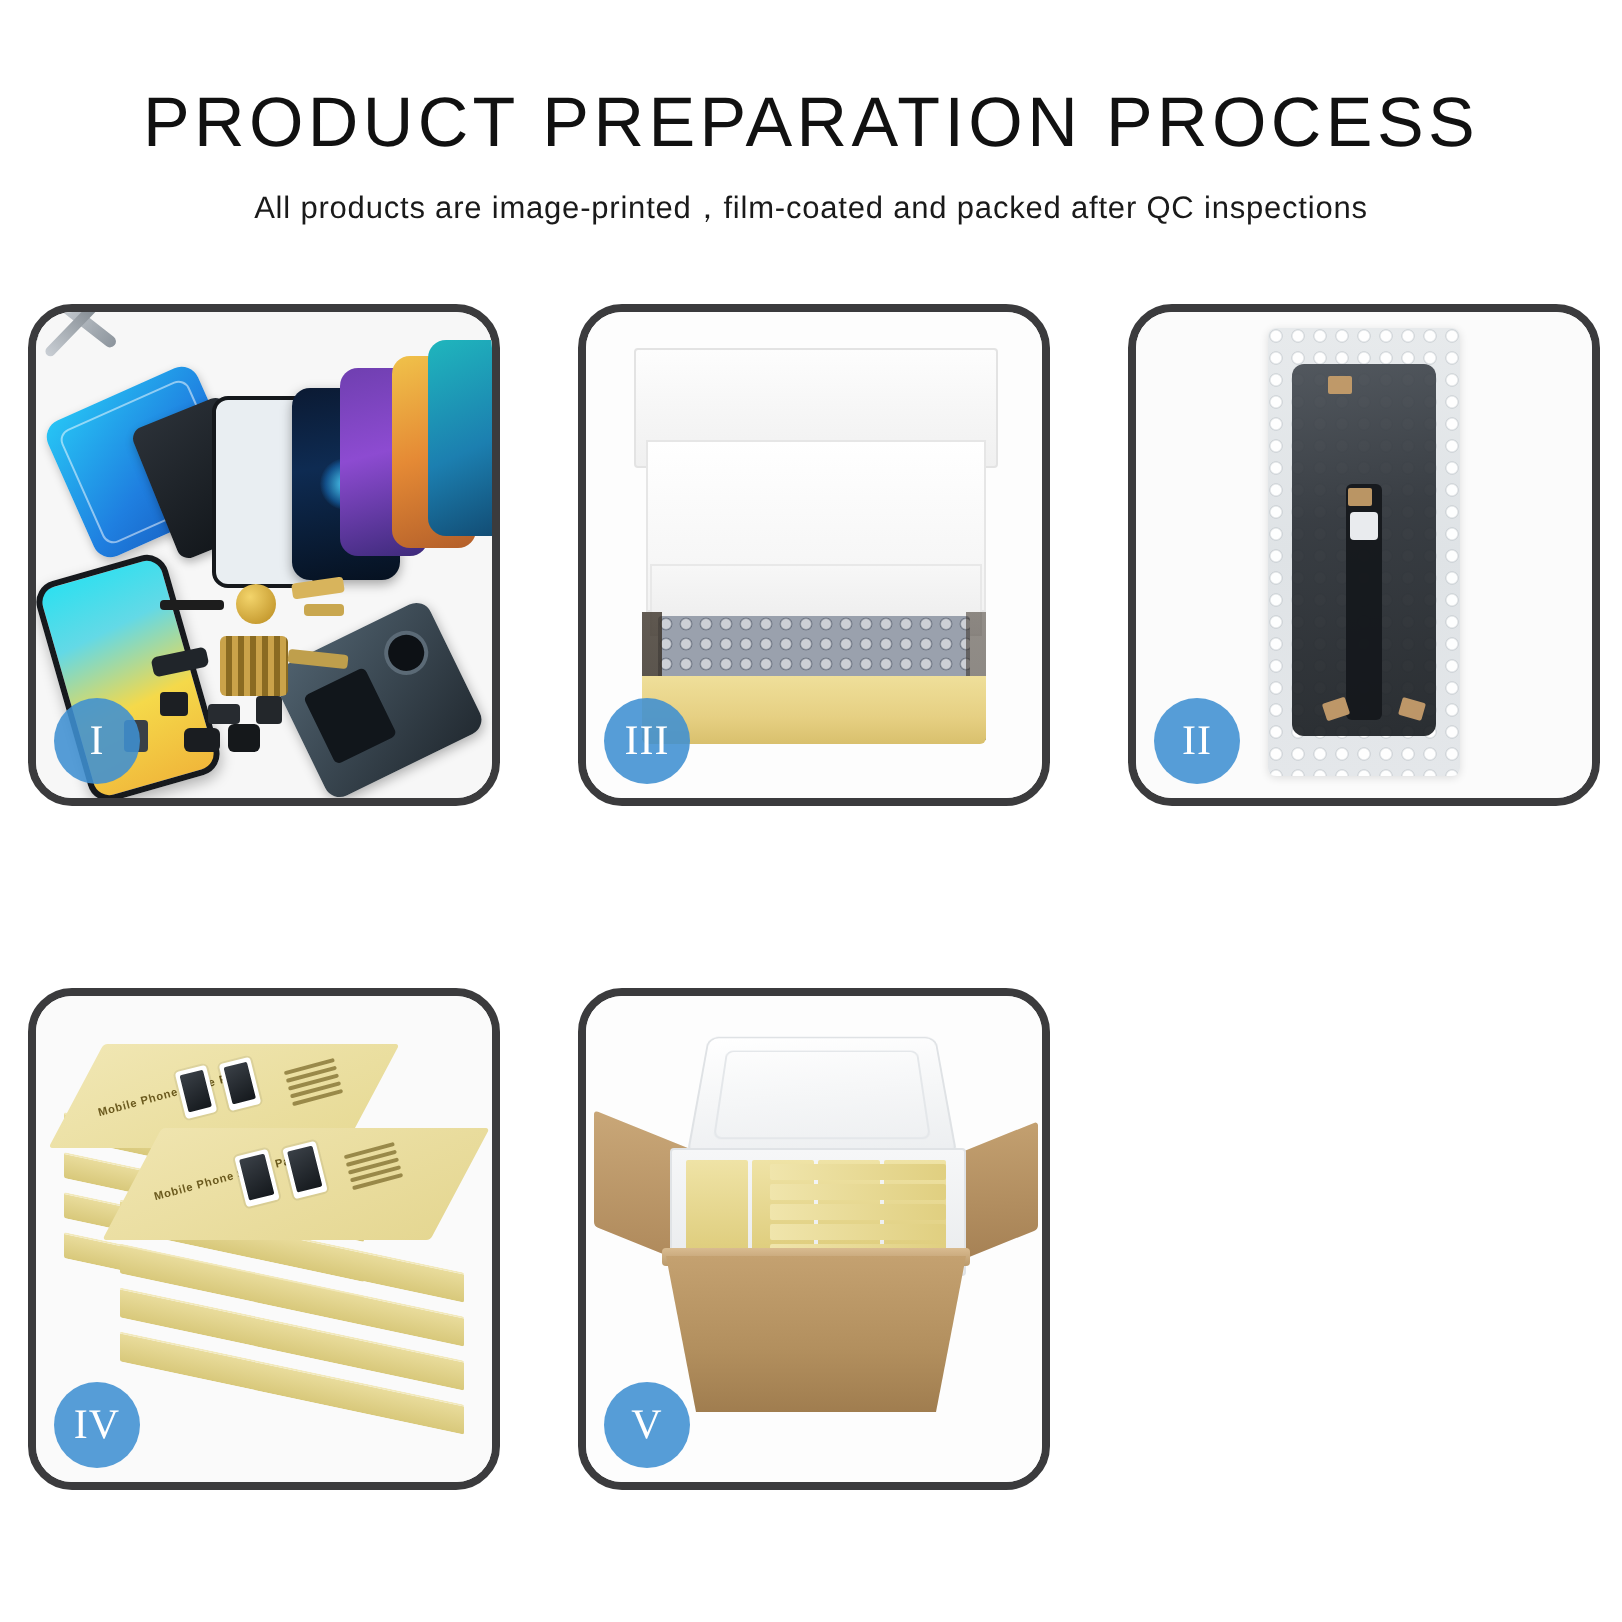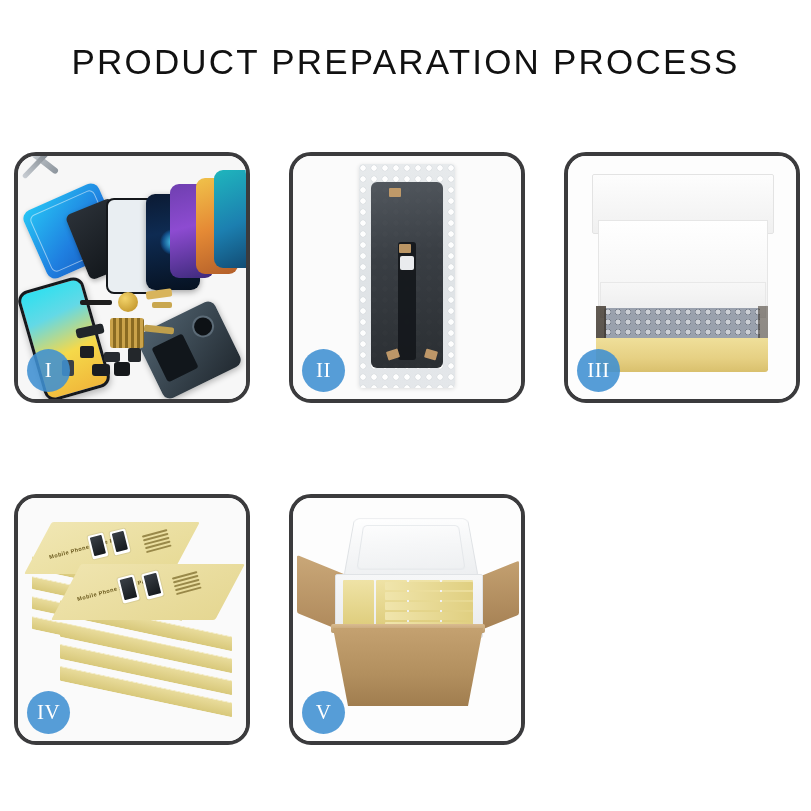--- a/index.html
+++ b/index.html
@@ -346,20 +346,21 @@
   .tv1{left:44px;top:96px;width:16px;height:18px;transform:skewY(14deg);}
   .tv2{left:44px;top:160px;width:16px;height:18px;transform:skewY(14deg);}
 </style>
 </head>
 <body>
 
 <div class="page">
 
   <div class="header">
     <div class="title">PRODUCT PREPARATION PROCESS</div>
+    <div class="subtitle">All products are image-printed，film-coated and packed after QC inspections</div>
   </div>
 
   <div class="grid">
 
     <div class="panel">
       <div class="stage">
         <div class="p1-bg"></div>
         <div class="scr s-blue"></div>
         <div class="scr s-dark"></div>
         <div class="scr s-black"></div>
@@ -384,46 +385,46 @@
         <div class="chip c-cam"></div>
         <div class="c-tool"></div>
         <div class="c-tool2"></div>
         <div class="c-screws"></div>
       </div>
       <div class="badge">I</div>
     </div>
 
     <div class="panel">
       <div class="stage">
+        <div class="p3-bg"></div>
+        <div class="lid-back"></div>
+        <div class="lid-inner"></div>
+        <div class="foam-back"></div>
+        <div class="bubbles3"></div>
+        <div class="box3-lside"></div>
+        <div class="box3-rside"></div>
+        <div class="box3-front"></div>
+      </div>
+      <div class="badge">III</div>
+    </div>
+
+    <div class="panel">
+      <div class="stage">
         <div class="p2-bg"></div>
         <div class="wrap">
           <div class="lcd"></div>
           <div class="lcd-flex"></div>
           <div class="lcd-con"></div>
           <div class="tape t1"></div>
           <div class="tape t2"></div>
           <div class="tape t3"></div>
           <div class="tape t4"></div>
         </div>
       </div>
       <div class="badge">II</div>
-    </div>
-
-    <div class="panel">
-      <div class="stage">
-        <div class="p3-bg"></div>
-        <div class="lid-back"></div>
-        <div class="lid-inner"></div>
-        <div class="foam-back"></div>
-        <div class="bubbles3"></div>
-        <div class="box3-lside"></div>
-        <div class="box3-rside"></div>
-        <div class="box3-front"></div>
-      </div>
-      <div class="badge">III</div>
     </div>
 
     <div class="panel">
       <div class="stage">
         <div class="p4-bg"></div>
         <div class="stack">
           <div class="layer" style="left:2px;top:52px;width:150px;height:12px;transform:skewY(12deg);"></div>
           <div class="layer" style="left:2px;top:72px;width:150px;height:12px;transform:skewY(12deg);"></div>
           <div class="layer" style="left:2px;top:92px;width:150px;height:12px;transform:skewY(12deg);"></div>
           <div class="layer" style="left:2px;top:112px;width:150px;height:12px;transform:skewY(12deg);"></div>

